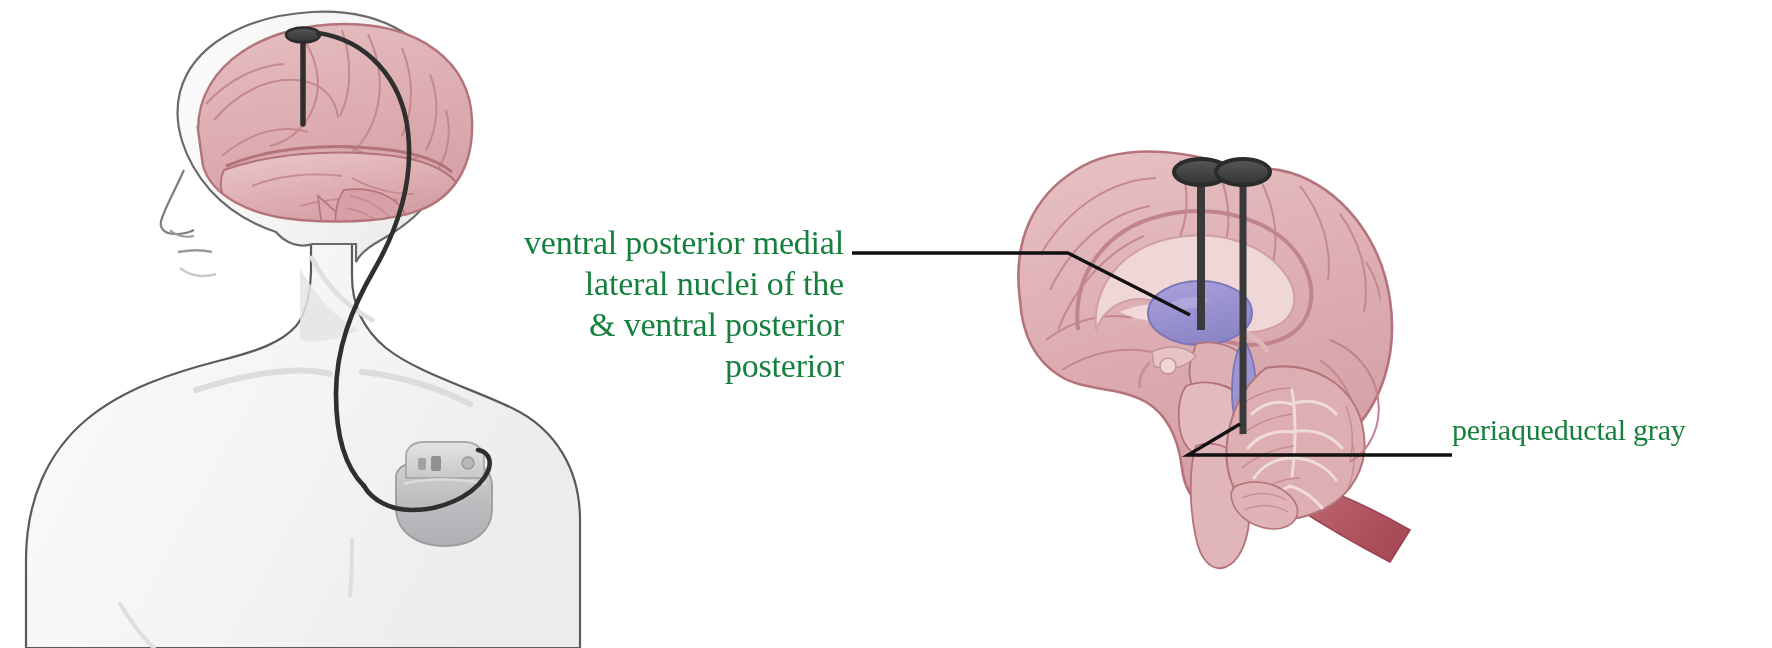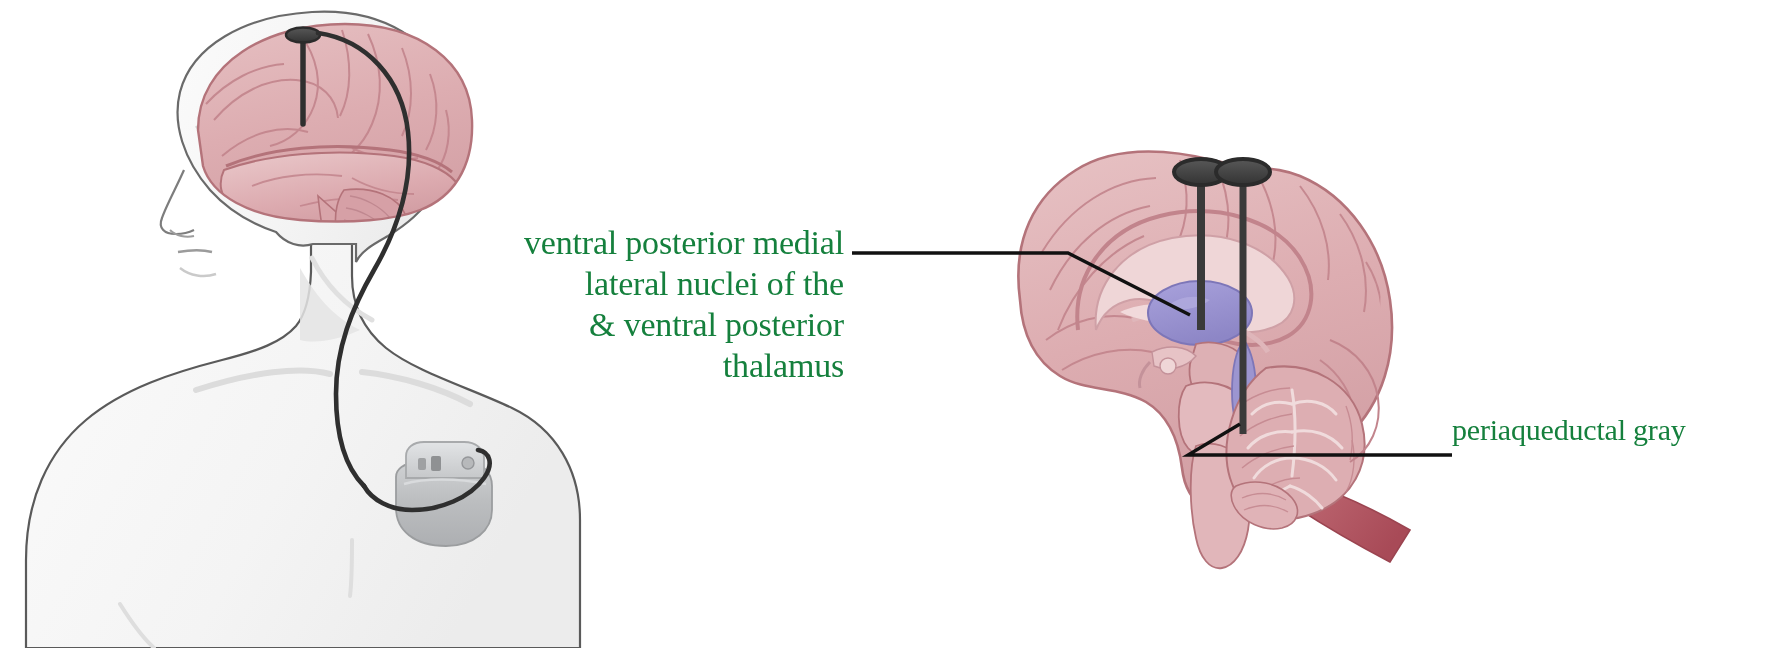--- a/index.html
+++ b/index.html
@@ -251,18 +251,18 @@
     </g>
 
     <polyline points="852,253 1068,253 1190,315" fill="none" stroke="#111111" stroke-width="3.4" stroke-linejoin="miter"></polyline>
     <polyline points="1240,424 1188,455 1452,455" fill="none" stroke="#111111" stroke-width="3.4" stroke-linejoin="miter"></polyline>
   </svg>
 
   <div class="lbl" id="label-thalamus">
     <div>ventral posterior medial</div>
     <div>lateral nuclei of the</div>
     <div>&amp; ventral posterior</div>
-    <div>thalamus</div>
+    <div>posterior</div>
   </div>
 
   <div class="lbl" id="label-pag">periaqueductal gray</div>
 
 </div>
 
 </body></html>

